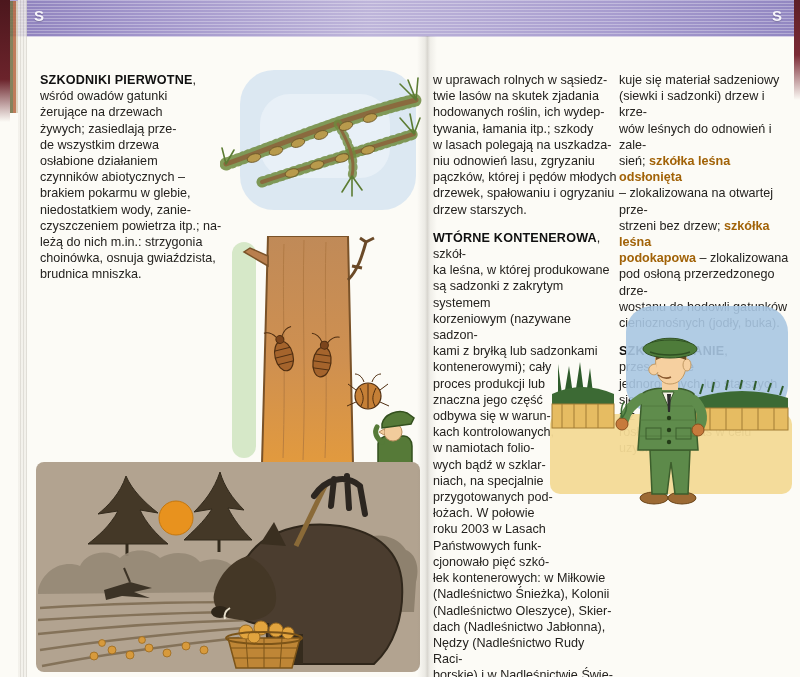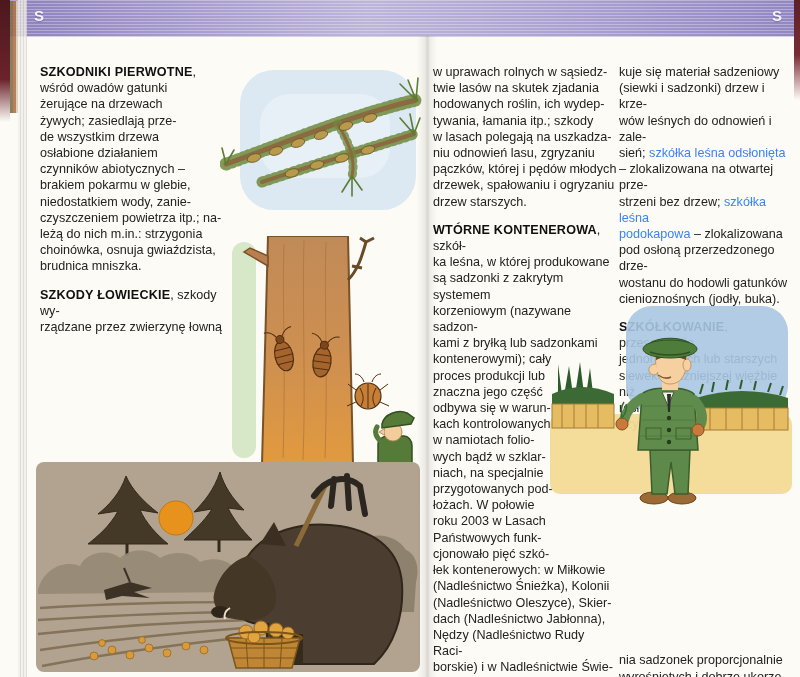--- a/index.html
+++ b/index.html
@@ -22,23 +22,23 @@
     background:linear-gradient(90deg,#77764b 0 3px,#b96e49 3px 6px,#d9cfba 6px 8px);
     opacity:.9;}
   .page-edges-left{position:absolute;left:18px;top:0;width:9px;height:677px;
     background:repeating-linear-gradient(90deg,#f1efe9 0 2px,#d9d6cf 2px 3px);opacity:.8;}
   .cover-right{position:absolute;right:0;top:0;width:6px;height:100px;
     background:linear-gradient(180deg,#5d2029,#7b2b35 55%,rgba(123,43,53,0));}
   .gutter{position:absolute;left:417px;top:36px;width:20px;bottom:0;pointer-events:none;
     background:linear-gradient(90deg,rgba(0,0,0,0) 0%,rgba(90,84,72,.10) 40%,rgba(90,84,72,.22) 52%,rgba(90,84,72,.08) 66%,rgba(0,0,0,0) 100%);}
   
   .col{position:absolute;font-size:12.6px;line-height:16.2px;color:#24221f;text-align:left;}
-  .entry{white-space:pre-line;margin:4px 0 12px 0;}
+  .entry{white-space:pre-line;margin:12px 0 12px 0;}
   .term{font-weight:bold;color:#101010;letter-spacing:.2px;}
-  .term-inline{font-weight:normal;color:#3b82f6;}
+  .term-inline{font-weight:bold;color:#a16207;}
   .left-col{left:40px;top:60px;width:198px;}
   .mid-col{left:433px;top:60px;width:184px;}
   .right-col{left:619px;top:60px;width:176px;}
   .illust-gap{height:204px;}
   
   .ill{position:absolute;}
   .ill svg{display:block;width:100%;height:100%;}
   .branch-ill{left:220px;top:60px;width:202px;height:178px;}
   .trunk-ill{left:232px;top:236px;width:196px;height:228px;}
   .boar-ill{left:34px;top:460px;width:388px;height:214px;}
@@ -66,22 +66,20 @@
 żywych; zasiedlają prze-
 de wszystkim drzewa
 osłabione działaniem
 czynników abiotycznych –
 brakiem pokarmu w glebie,
 niedostatkiem wody, zanie-
 czyszczeniem powietrza itp.; na-
 leżą do nich m.in.: strzygonia
 choinówka, osnuja gwiaździsta,
 brudnica mniszka.</span></p>
-    <p class="entry"><b class="term">SZKODY ŁOWIECKIE</b><span>, szkody wy-
-rządzane przez zwierzynę łowną</span></p>
   </div>
 
   <div class="col mid-col">
     <p class="entry"><span>w uprawach rolnych w sąsiedz-
 twie lasów na skutek zjadania
 hodowanych roślin, ich wydep-
 tywania, łamania itp.; szkody
 w lasach polegają na uszkadza-
 niu odnowień lasu, zgryzaniu
 pączków, której i pędów młodych

